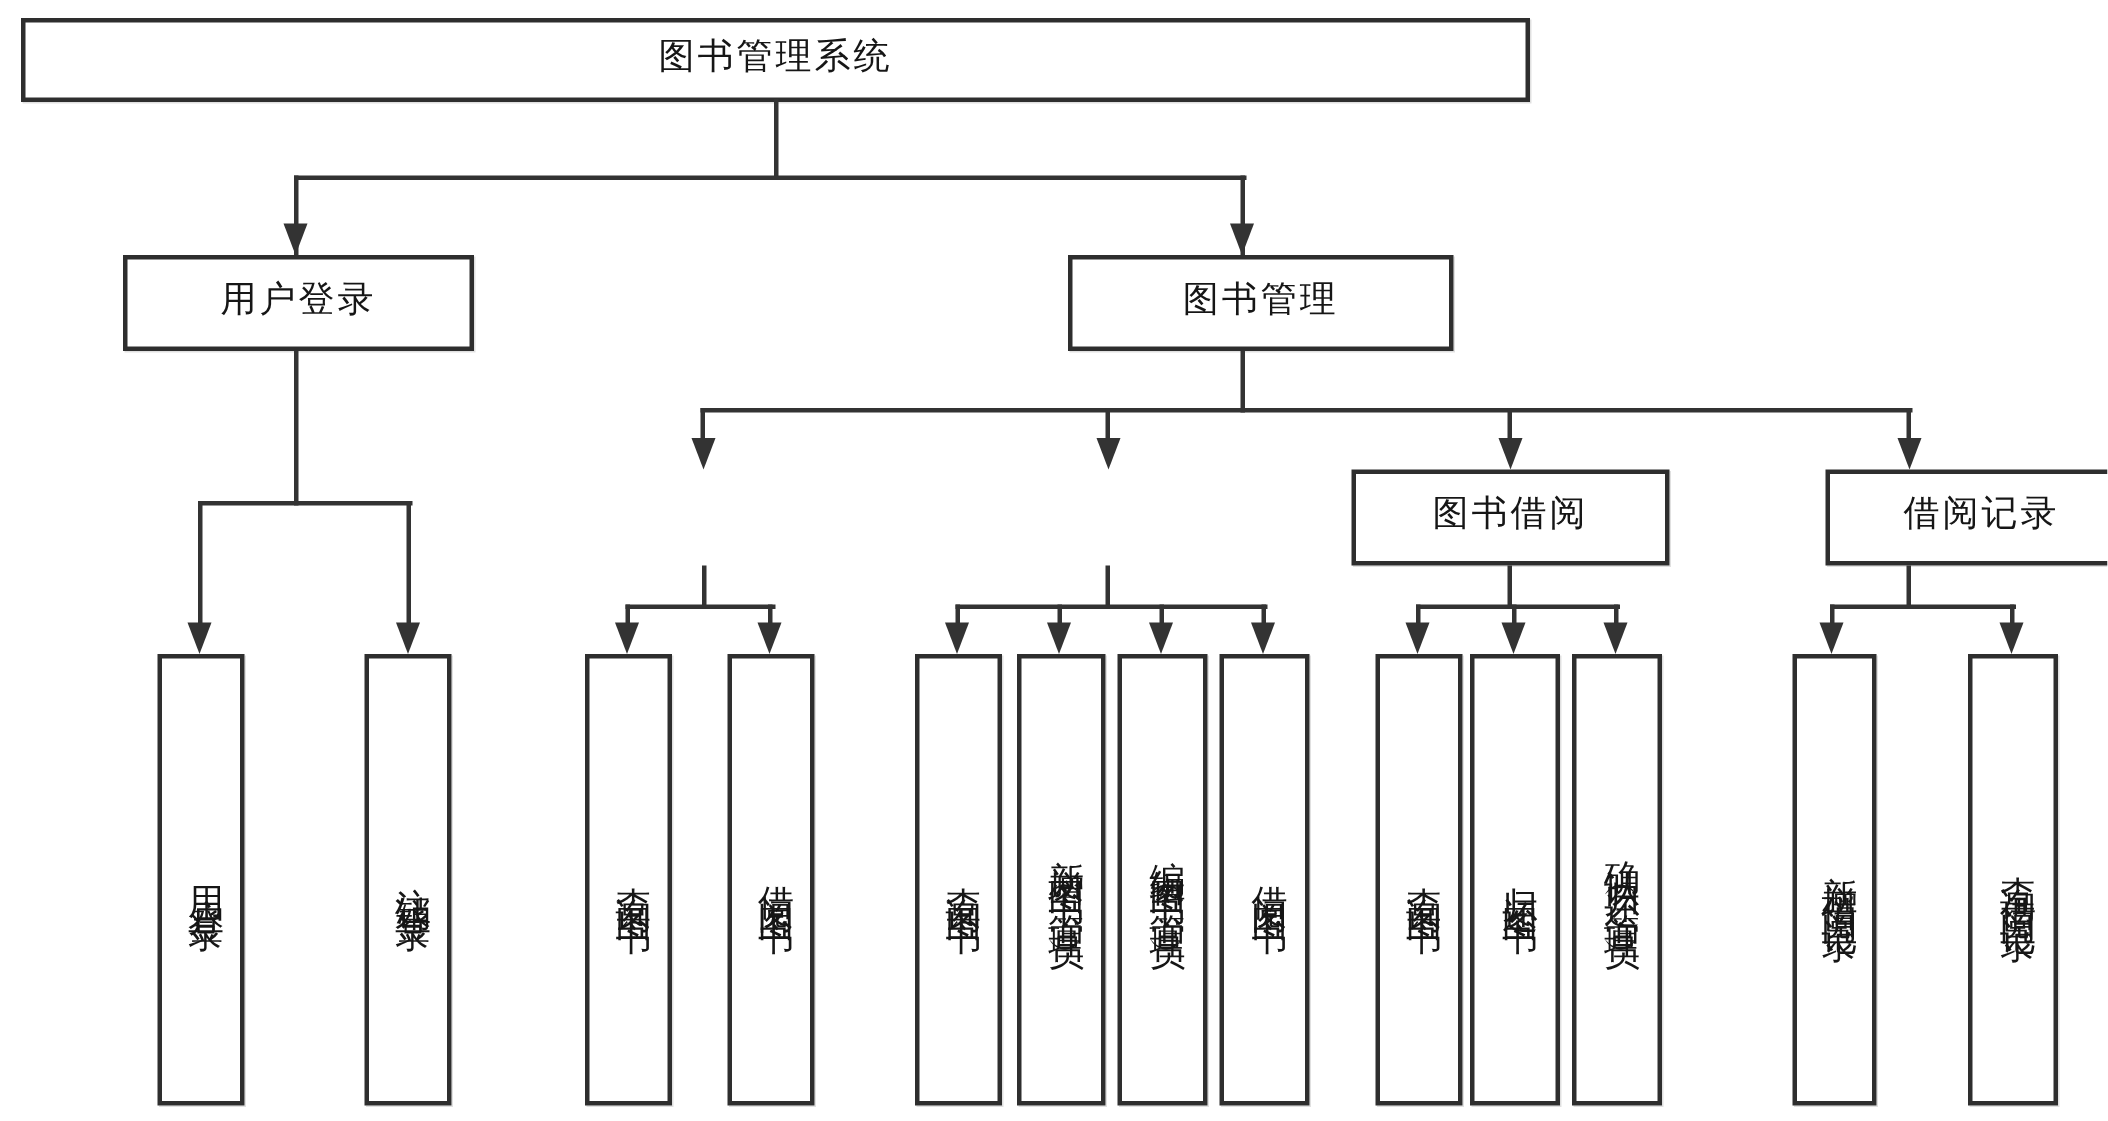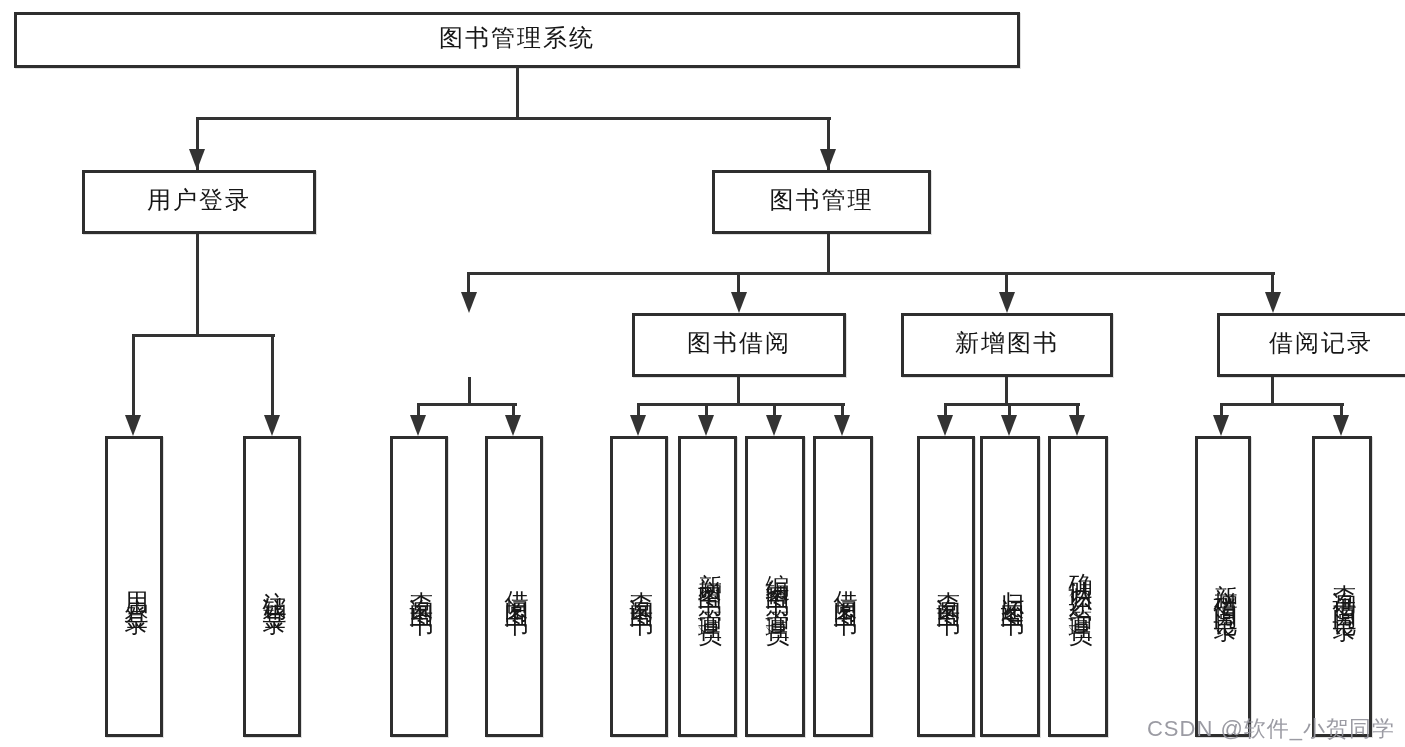--- a/index.html
+++ b/index.html
@@ -47,21 +47,21 @@
   <div class="vline" style="left:516px;top:66px;height:54px"></div>
   <div class="hline" style="left:196px;top:117px;width:635px"></div>
   <div class="vline" style="left:196px;top:117px;height:53px"></div>
   <div class="arrow" style="left:189px;top:149px"></div>
   <div class="vline" style="left:827px;top:117px;height:53px"></div>
   <div class="arrow" style="left:820px;top:149px"></div>
 
   <div class="box" style="left:82px;top:170px;width:234px;height:64px">
     <span class="lbl">用户登录</span>
   </div>
-  <div class="box" style="left:712px;top:170px;width:219px;height:64px">
+  <div class="box" style="left:712px;top:170px;width:257px;height:64px">
     <span class="lbl">图书管理</span>
   </div>
 
   <div class="vline" style="left:196px;top:234px;height:103px"></div>
   <div class="hline" style="left:132px;top:334px;width:143px"></div>
   <div class="vline" style="left:132px;top:334px;height:84px"></div>
   <div class="arrow" style="left:125px;top:415px"></div>
   <div class="vline" style="left:271px;top:334px;height:84px"></div>
   <div class="arrow" style="left:264px;top:415px"></div>
 
@@ -69,25 +69,22 @@
   <div class="hline" style="left:467px;top:272px;width:808px"></div>
   <div class="vline" style="left:467px;top:272px;height:26px"></div>
   <div class="arrow" style="left:461px;top:292px"></div>
   <div class="vline" style="left:737px;top:272px;height:26px"></div>
   <div class="arrow" style="left:731px;top:292px"></div>
   <div class="vline" style="left:1005px;top:272px;height:26px"></div>
   <div class="arrow" style="left:999px;top:292px"></div>
   <div class="vline" style="left:1271px;top:272px;height:26px"></div>
   <div class="arrow" style="left:1265px;top:292px"></div>
 
-  <div class="box" style="left:632px;top:313px;width:214px;height:64px">
+  <div class="box" style="left:901px;top:313px;width:212px;height:64px">
     <span class="lbl">图书借阅</span>
-  </div>
-  <div class="box" style="left:901px;top:313px;width:212px;height:64px">
-    <span class="lbl">新增图书</span>
   </div>
   <div class="box" style="left:1217px;top:313px;width:208px;height:64px">
     <span class="lbl">借阅记录</span>
   </div>
 
   <div class="vline" style="left:468px;top:377px;height:29px"></div>
   <div class="hline" style="left:417px;top:403px;width:100px"></div>
   <div class="vline" style="left:417px;top:403px;height:15px"></div>
   <div class="arrow" style="left:410px;top:415px"></div>
   <div class="vline" style="left:512px;top:403px;height:15px"></div>
@@ -157,15 +154,14 @@
     <span class="lbl">确认归还（管理员）</span>
   </div>
 
   <div class="box leaf" style="left:1195px;top:436px;width:56px;height:301px">
     <span class="lbl">新增借阅记录</span>
   </div>
   <div class="box leaf" style="left:1312px;top:436px;width:60px;height:301px">
     <span class="lbl">查询借阅记录</span>
   </div>
 
-  <div class="watermark">CSDN @软件_小贺同学</div>
 
 </div>
 
 </body></html>

